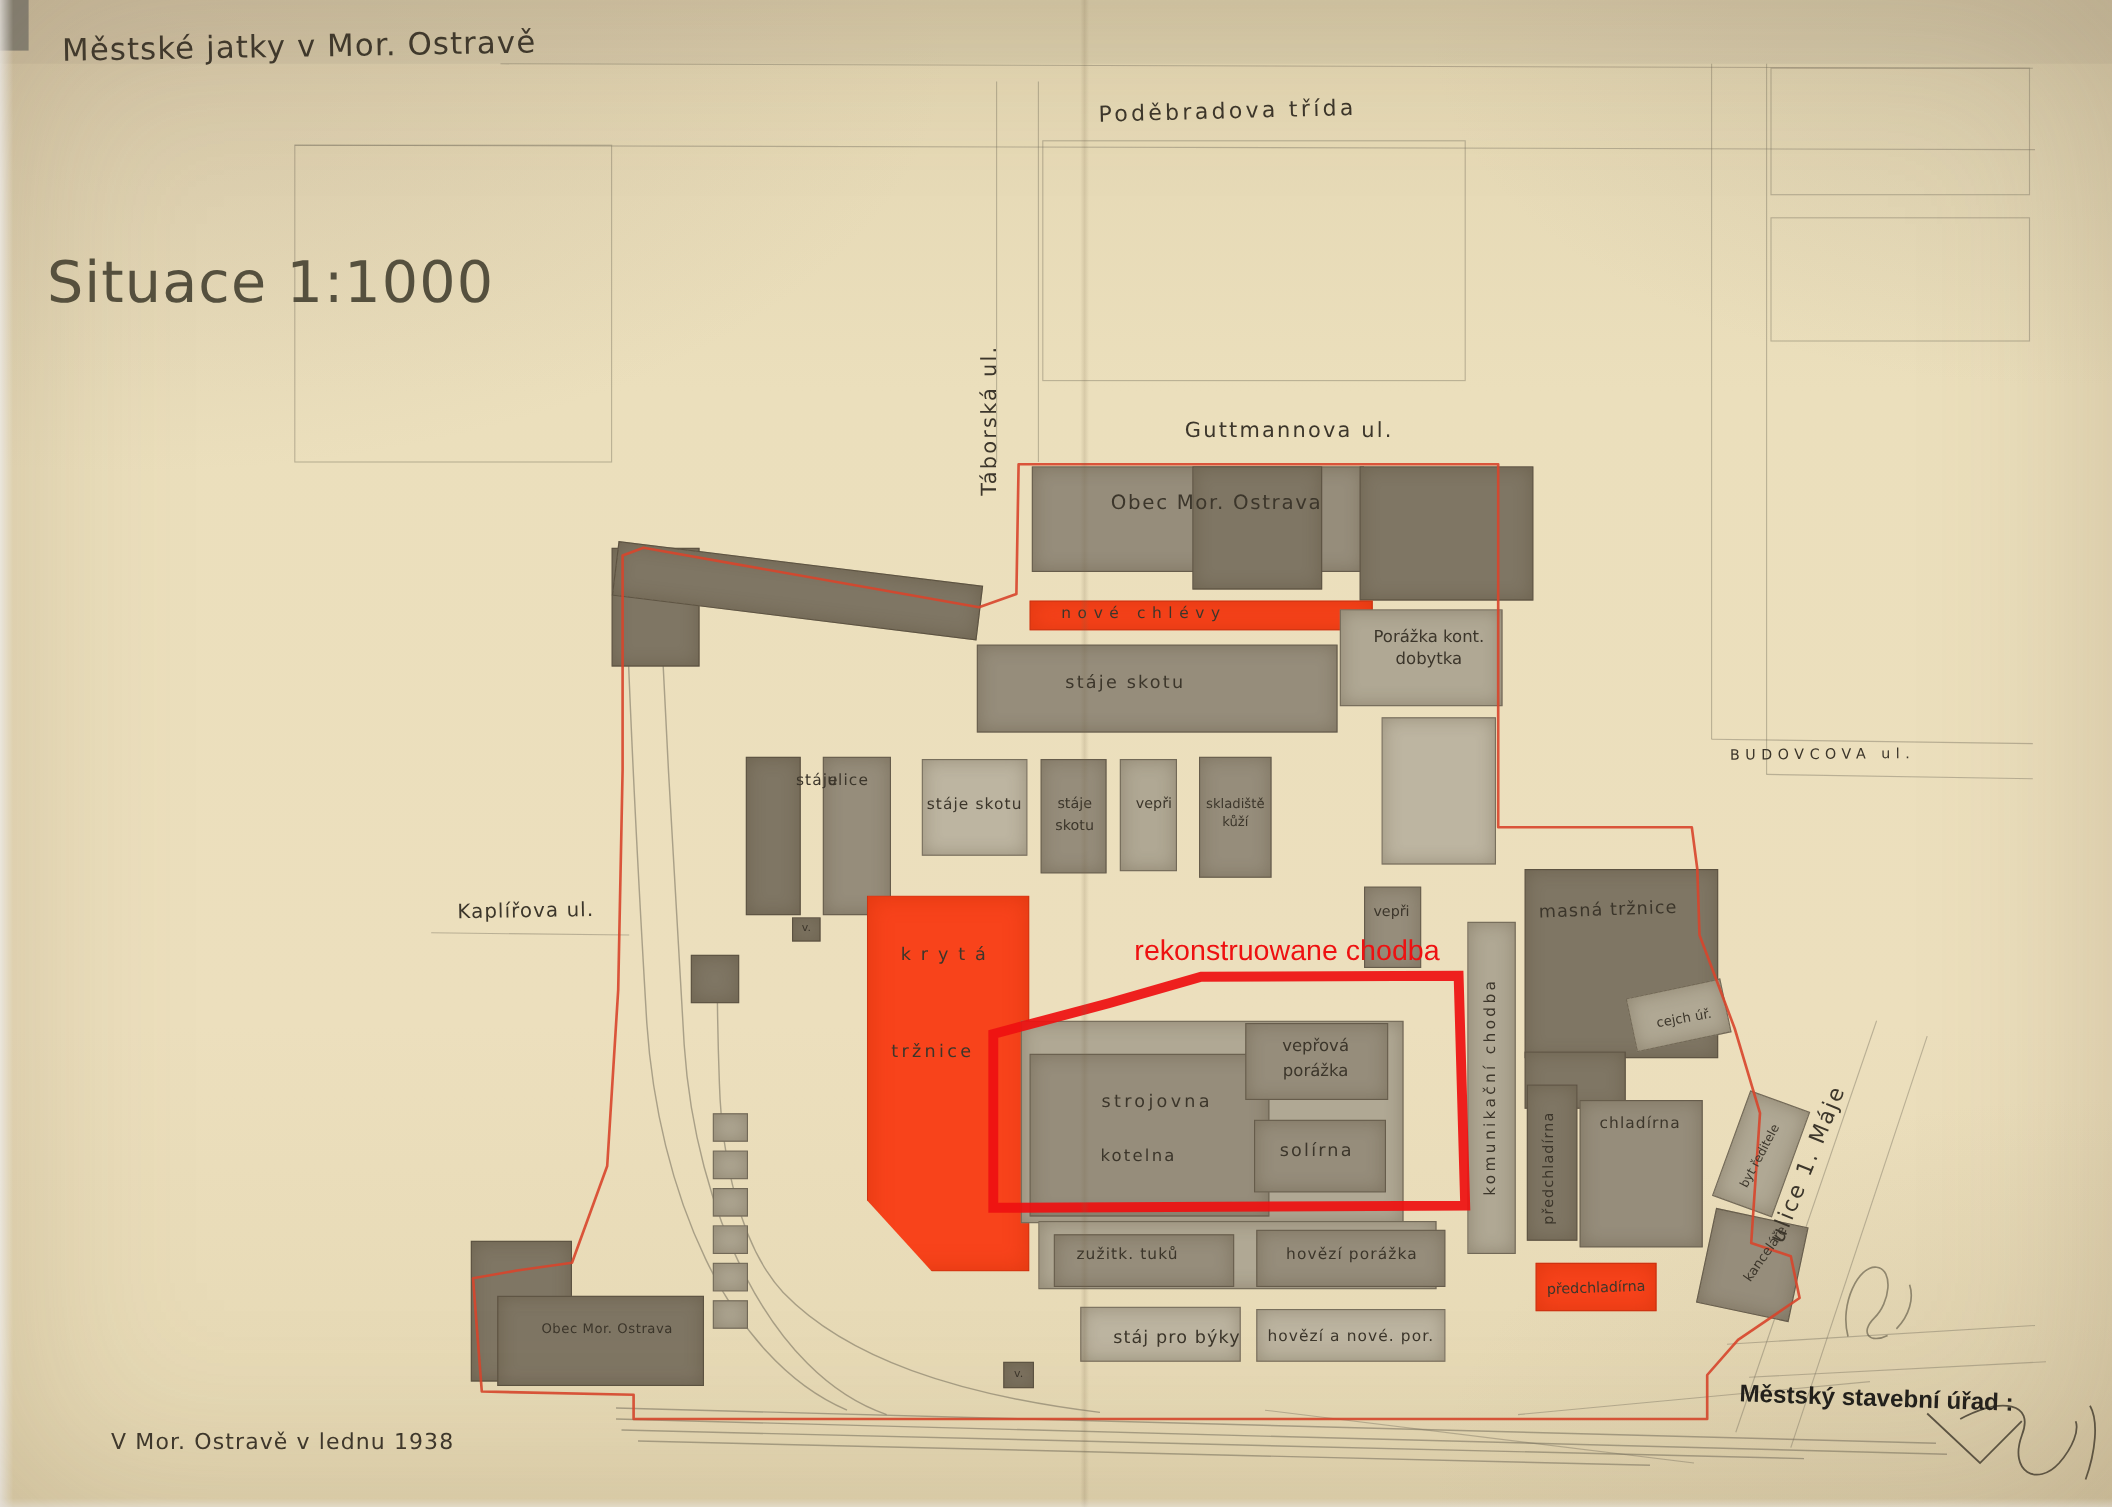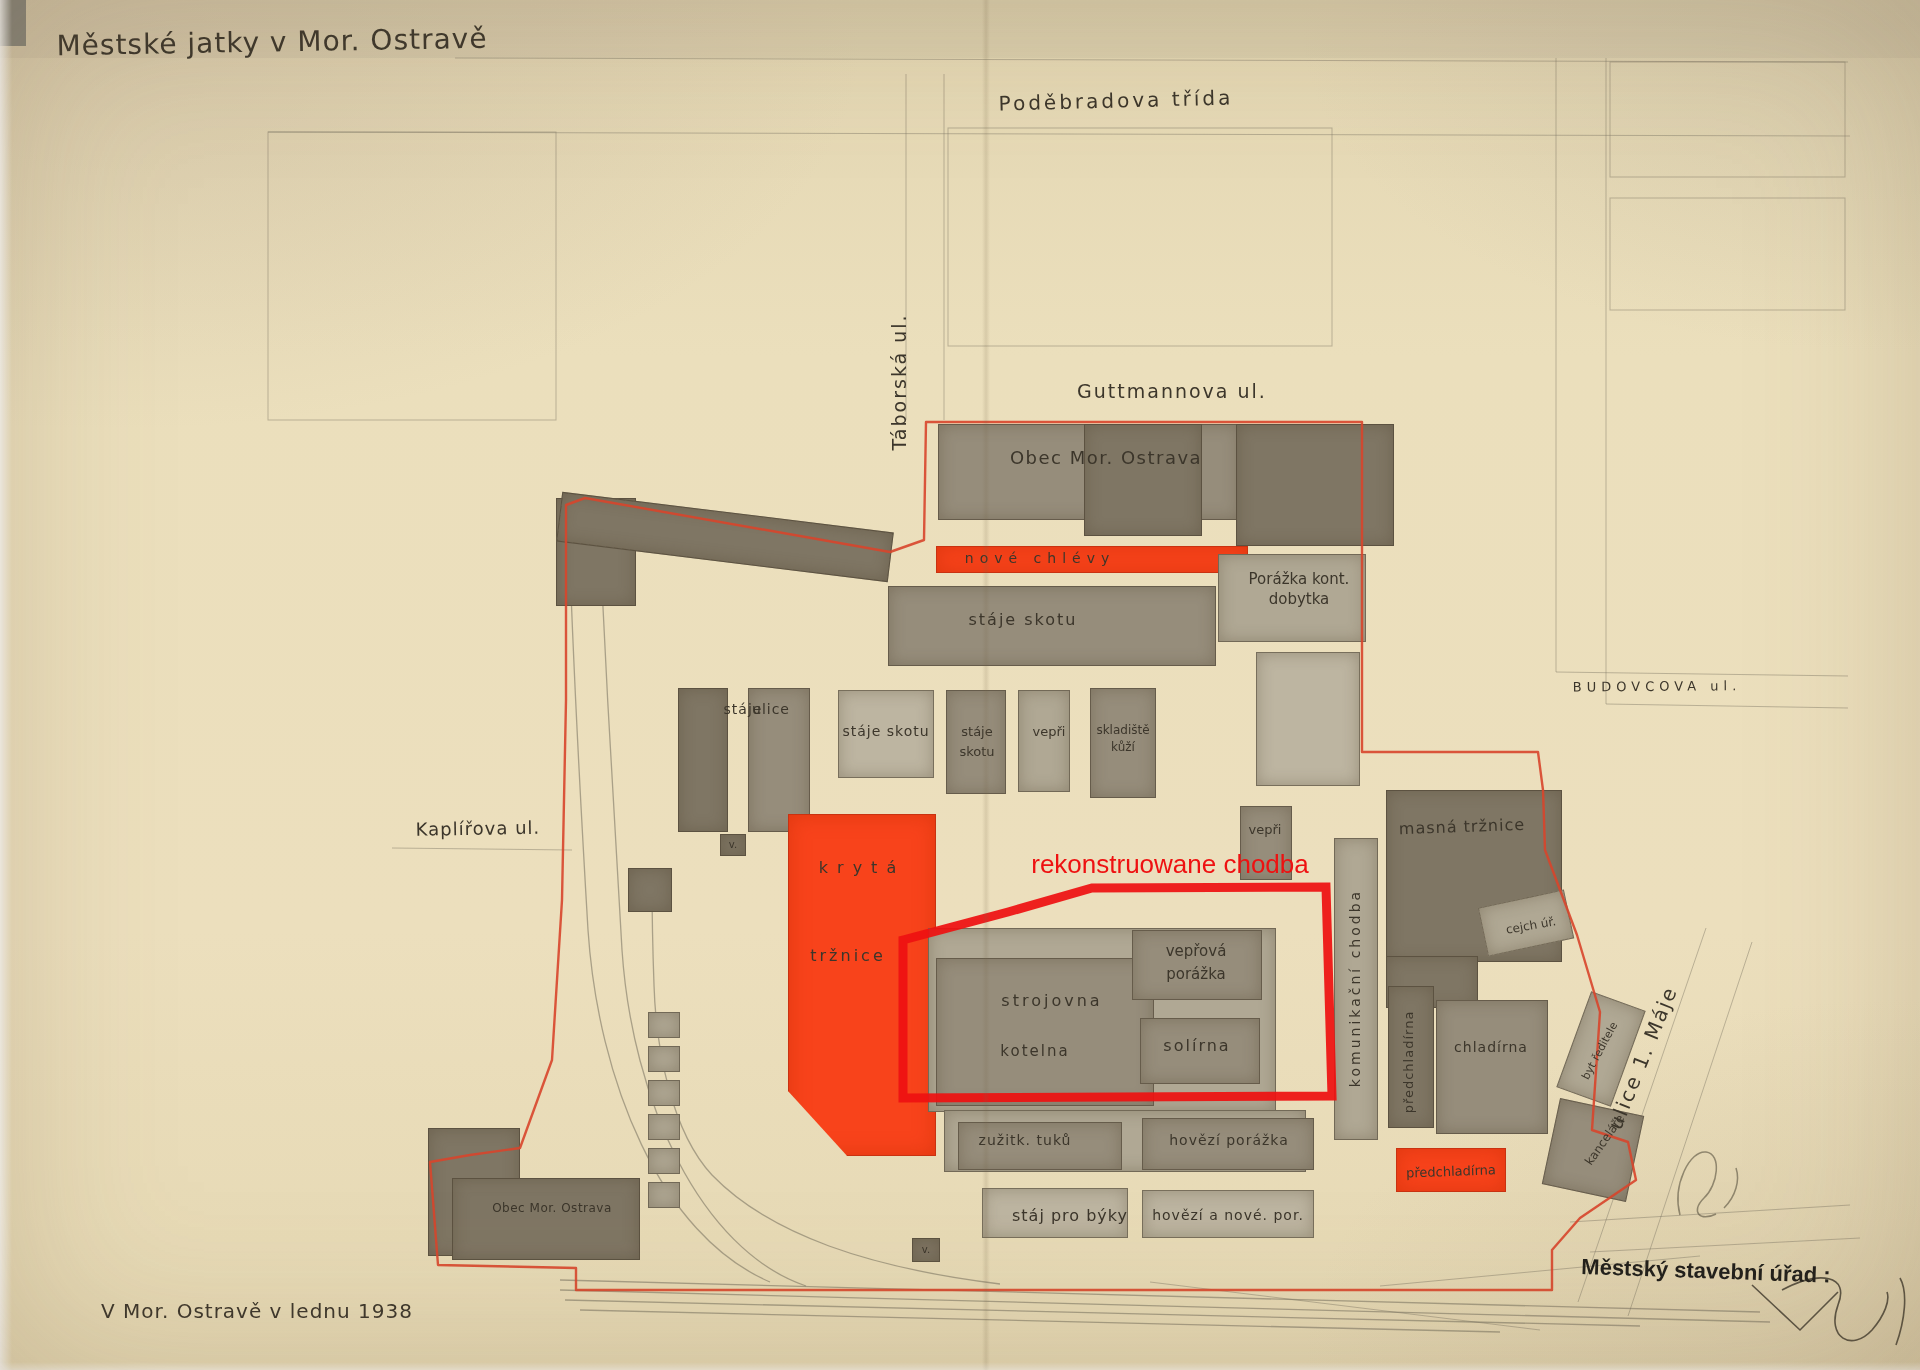--- a/index.html
+++ b/index.html
@@ -138,20 +138,21 @@
     </div>
 
   <svg class="layer" viewBox="0 0 1920 1370">
     <path class="bound" d="M 926 422 L 1362 422 L 1362 752 L 1538 752 L 1543 790 L 1545 850 L 1577 935 L 1600 1012 L 1592 1130 L 1628 1142 L 1636 1180 L 1580 1218 L 1552 1250 L 1552 1290 L 576 1290 L 576 1268 L 438 1265 L 430 1162 L 470 1155 L 520 1148 L 552 1060 L 562 900 L 566 700 L 566 505 L 585 498 L 890 552 L 924 540 L 926 422 Z"></path>
     <polygon class="ovl" points="903,940 1008,912 1092,888 1326,887 1332,1096 903,1098"></polygon>
     <path class="inksig" d="M 1752 1285 L 1800 1330 L 1838 1292 M 1782 1290 C 1820 1270 1850 1275 1838 1305 C 1826 1338 1852 1352 1872 1330 C 1885 1315 1890 1300 1887 1292 M 1900 1278 C 1908 1292 1905 1320 1896 1345"></path>
   </svg>
 
   <div class="layer" id="labels-layer">
       <div class="lbl" style="left: 272px; top: 42px; font-size: 28px; transform: translate(-50%, -50%) rotate(-1deg); letter-spacing: 1px; font-weight: 500;">Městské jatky v Mor. Ostravě</div>
+      <div class="lbl" style="left: 246px; top: 258px; font-size: 52px; transform: translate(-50%, -50%) rotate(0deg); letter-spacing: 1px; color: rgb(85, 80, 62);">Situace 1:1000</div>
       <div class="lbl" style="left: 1116px; top: 101px; font-size: 20px; transform: translate(-50%, -50%) rotate(-1.5deg); letter-spacing: 3px;">Poděbradova třída</div>
       <div class="lbl" style="left: 1172px; top: 392px; font-size: 19px; transform: translate(-50%, -50%) rotate(0deg); letter-spacing: 2px;">Guttmannova ul.</div>
       <div class="lbl" style="left: 900px; top: 382px; font-size: 19px; transform: translate(-50%, -50%) rotate(-90deg); letter-spacing: 2px;">Táborská ul.</div>
       <div class="lbl" style="left: 1657px; top: 687px; font-size: 13px; transform: translate(-50%, -50%) rotate(-0.5deg); letter-spacing: 5px;">BUDOVCOVA ul.</div>
       <div class="lbl" style="left: 478px; top: 829px; font-size: 18px; transform: translate(-50%, -50%) rotate(-1deg); letter-spacing: 1px;">Kaplířova ul.</div>
       <div class="lbl" style="left: 1643px; top: 1058px; font-size: 20px; transform: translate(-50%, -50%) rotate(-68deg); letter-spacing: 2px;">ulice 1. Máje</div>
       <div class="lbl" style="left: 1106px; top: 458px; font-size: 18px; transform: translate(-50%, -50%) rotate(0deg); letter-spacing: 1.5px;">Obec Mor. Ostrava</div>
       <div class="lbl" style="left: 1040px; top: 559px; font-size: 14px; transform: translate(-50%, -50%) rotate(0deg); letter-spacing: 6px;">nové chlévy</div>
       <div class="lbl" style="left: 1299px; top: 589px; font-size: 15px; transform: translate(-50%, -50%) rotate(0deg); line-height: 1.3;">Porážka kont.
 dobytka</div>
@@ -170,21 +171,21 @@
       <div class="lbl" style="left: 848px; top: 956px; font-size: 16px; transform: translate(-50%, -50%) rotate(0deg); letter-spacing: 3px;">tržnice</div>
       <div class="lbl" style="left: 1170px; top: 864px; font-size: 26px; transform: translate(-50%, -50%) rotate(0deg); color: rgb(238, 17, 17); font-family: &quot;Liberation Sans&quot;, sans-serif;">rekonstruowane chodba</div>
       <div class="lbl" style="left: 1196px; top: 962px; font-size: 15px; transform: translate(-50%, -50%) rotate(0deg); line-height: 1.5;">vepřová
 porážka</div>
       <div class="lbl" style="left: 1052px; top: 1001px; font-size: 16px; transform: translate(-50%, -50%) rotate(0deg); letter-spacing: 3px;">strojovna</div>
       <div class="lbl" style="left: 1035px; top: 1040px; font-size: 15px; transform: translate(-50%, -50%) rotate(0deg); letter-spacing: 2px; margin-top: 11px;">kotelna</div>
       <div class="lbl" style="left: 1197px; top: 1046px; font-size: 16px; transform: translate(-50%, -50%) rotate(0deg); letter-spacing: 2px;">solírna</div>
       <div class="lbl" style="left: 1356px; top: 988px; font-size: 14px; transform: translate(-50%, -50%) rotate(-90deg); letter-spacing: 3px;">komunikační chodba</div>
       <div class="lbl" style="left: 1531px; top: 926px; font-size: 12px; transform: translate(-50%, -50%) rotate(-10deg);">cejch úř.</div>
       <div class="lbl" style="left: 1409px; top: 1062px; font-size: 13px; transform: translate(-50%, -50%) rotate(-90deg); letter-spacing: 1px;">předchladírna</div>
-      <div class="lbl" style="left: 1491px; top: 1048px; font-size: 14px; transform: translate(-50%, -50%) rotate(0deg); letter-spacing: 1px; text-align: right;">chladírna</div>
+      <div class="lbl" style="left: 1491px; top: 1022px; font-size: 14px; transform: translate(-50%, -50%) rotate(0deg); letter-spacing: 1px; text-align: right;">chladírna</div>
       <div class="lbl" style="left: 1600px; top: 1051px; font-size: 11px; transform: translate(-50%, -50%) rotate(-62deg);">byt ředitele</div>
       <div class="lbl" style="left: 1605px; top: 1140px; font-size: 12px; transform: translate(-50%, -50%) rotate(-55deg);">kanceláře</div>
       <div class="lbl" style="left: 1025px; top: 1141px; font-size: 14px; transform: translate(-50%, -50%) rotate(0deg); letter-spacing: 1px;">zužitk. tuků</div>
       <div class="lbl" style="left: 1229px; top: 1141px; font-size: 14px; transform: translate(-50%, -50%) rotate(0deg); letter-spacing: 1px;">hovězí porážka</div>
       <div class="lbl" style="left: 1070px; top: 1216px; font-size: 16px; transform: translate(-50%, -50%) rotate(0deg); letter-spacing: 1px;">stáj pro býky</div>
       <div class="lbl" style="left: 1228px; top: 1216px; font-size: 14px; transform: translate(-50%, -50%) rotate(0deg); letter-spacing: 1px;">hovězí a nové. por.</div>
       <div class="lbl" style="left: 1451px; top: 1172px; font-size: 13px; transform: translate(-50%, -50%) rotate(-2deg);">předchladírna</div>
       <div class="lbl" style="left: 552px; top: 1208px; font-size: 12px; transform: translate(-50%, -50%) rotate(0deg); letter-spacing: 0.5px;">Obec Mor. Ostrava</div>
       <div class="lbl" style="left: 733px; top: 845px; font-size: 10px; transform: translate(-50%, -50%) rotate(0deg);">v.</div>
       <div class="lbl" style="left: 926px; top: 1250px; font-size: 10px; transform: translate(-50%, -50%) rotate(0deg);">v.</div>

